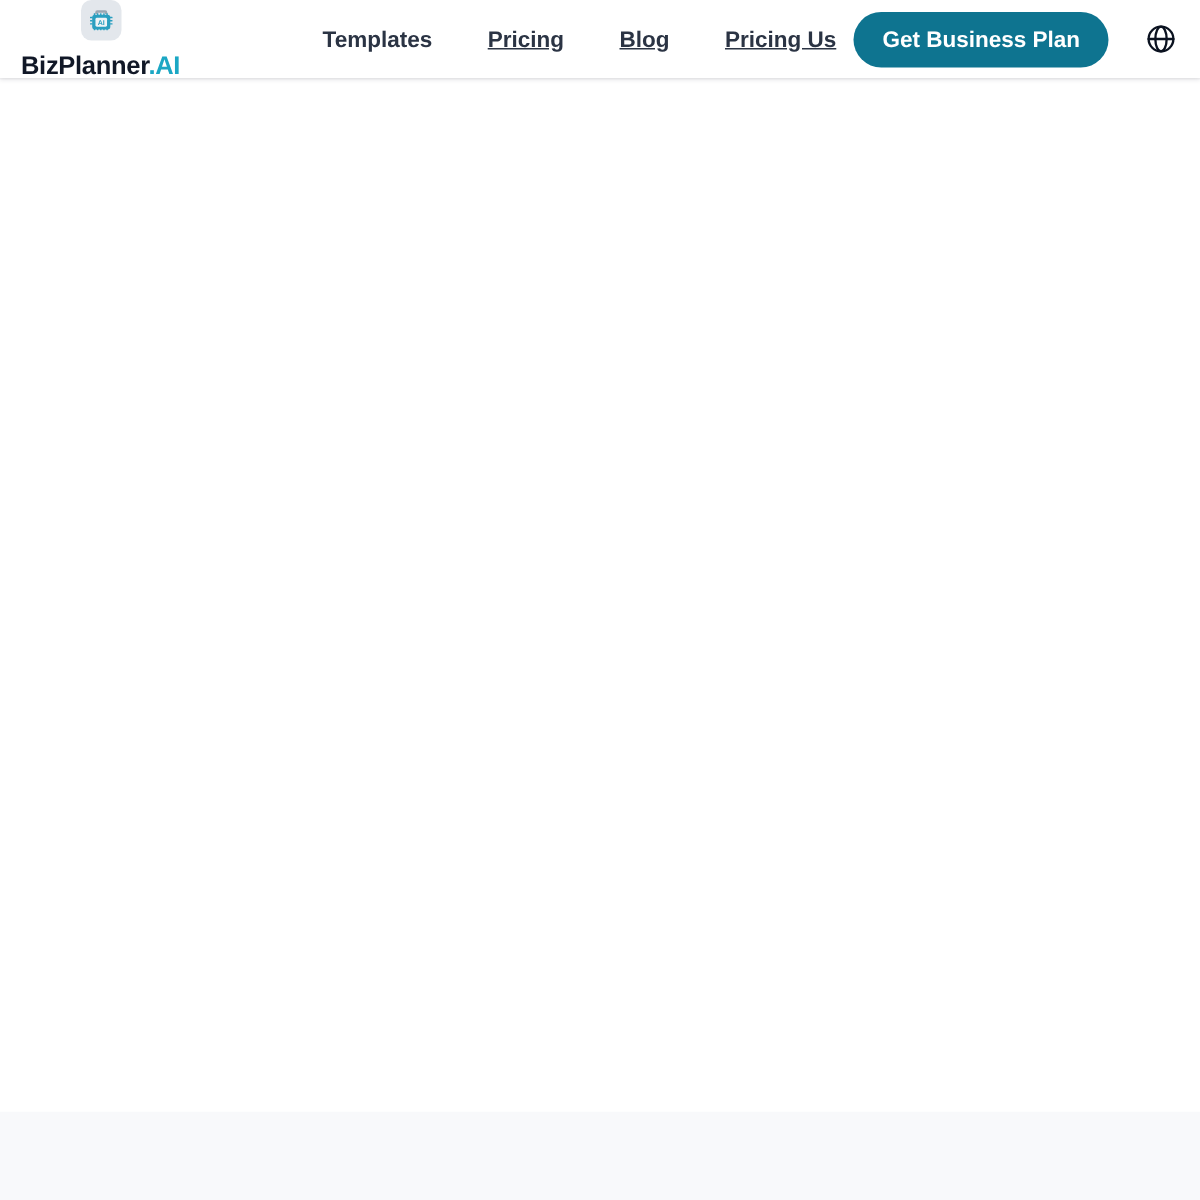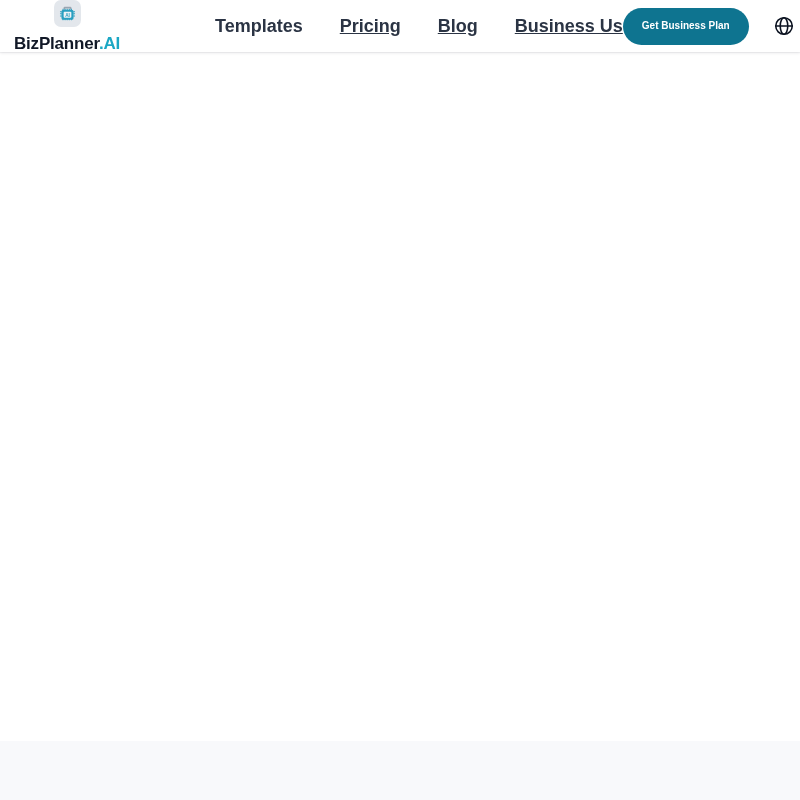--- a/index.html
+++ b/index.html
@@ -76,21 +76,21 @@
 
   
   .primary-nav {
     display: flex;
     align-items: center;
     margin-left: 95px;
     gap: 0;
   }
 
   .nav-link {
-    font-size: 18px;
+    font-size: 15px;
     font-weight: bold;
     color: #2b3444;
     text-decoration: none;
     white-space: nowrap;
     padding: 6px 0;
     cursor: pointer;
     line-height: 1;
   }
   .nav-link + .nav-link { margin-left: 37px; text-decoration: underline; }
 
@@ -107,21 +107,21 @@
     display: inline-flex;
     align-items: center;
     justify-content: center;
     height: 37px;
     padding: 0 19px;
     border: none;
     border-radius: 999px;
     background: #0e7490;
     color: #ffffff;
     font-family: "Liberation Sans", sans-serif;
-    font-size: 10px;
+    font-size: 15px;
     font-weight: bold;
     white-space: nowrap;
     cursor: pointer;
     line-height: 1;
   }
 
   .lang-button {
     width: 26px;
     height: 26px;
     display: flex;
@@ -201,21 +201,21 @@
       </span>
       <span class="brand-name">
         <span class="brand-dark">BizPlanner</span><span class="brand-accent">.AI</span>
       </span>
     </a>
 
     <nav class="primary-nav">
       <a class="nav-link" href="#">Templates</a>
       <a class="nav-link" href="#">Pricing</a>
       <a class="nav-link" href="#">Blog</a>
-      <a class="nav-link" href="#">Business Us</a>
+      <a class="nav-link" href="#">Pricing Us</a>
     </nav>
 
     <div class="header-actions">
       <button class="cta-button" type="button">Get Business Plan</button>
 
       <button class="lang-button" type="button">
         <span>
           <svg width="22" height="22" viewBox="0 0 24 24" fill="none" stroke="currentColor" stroke-width="1.7" stroke-linecap="round" stroke-linejoin="round" aria-hidden="true">
             <circle cx="12" cy="12" r="9"></circle>
             <line x1="3" y1="12" x2="21" y2="12"></line>

